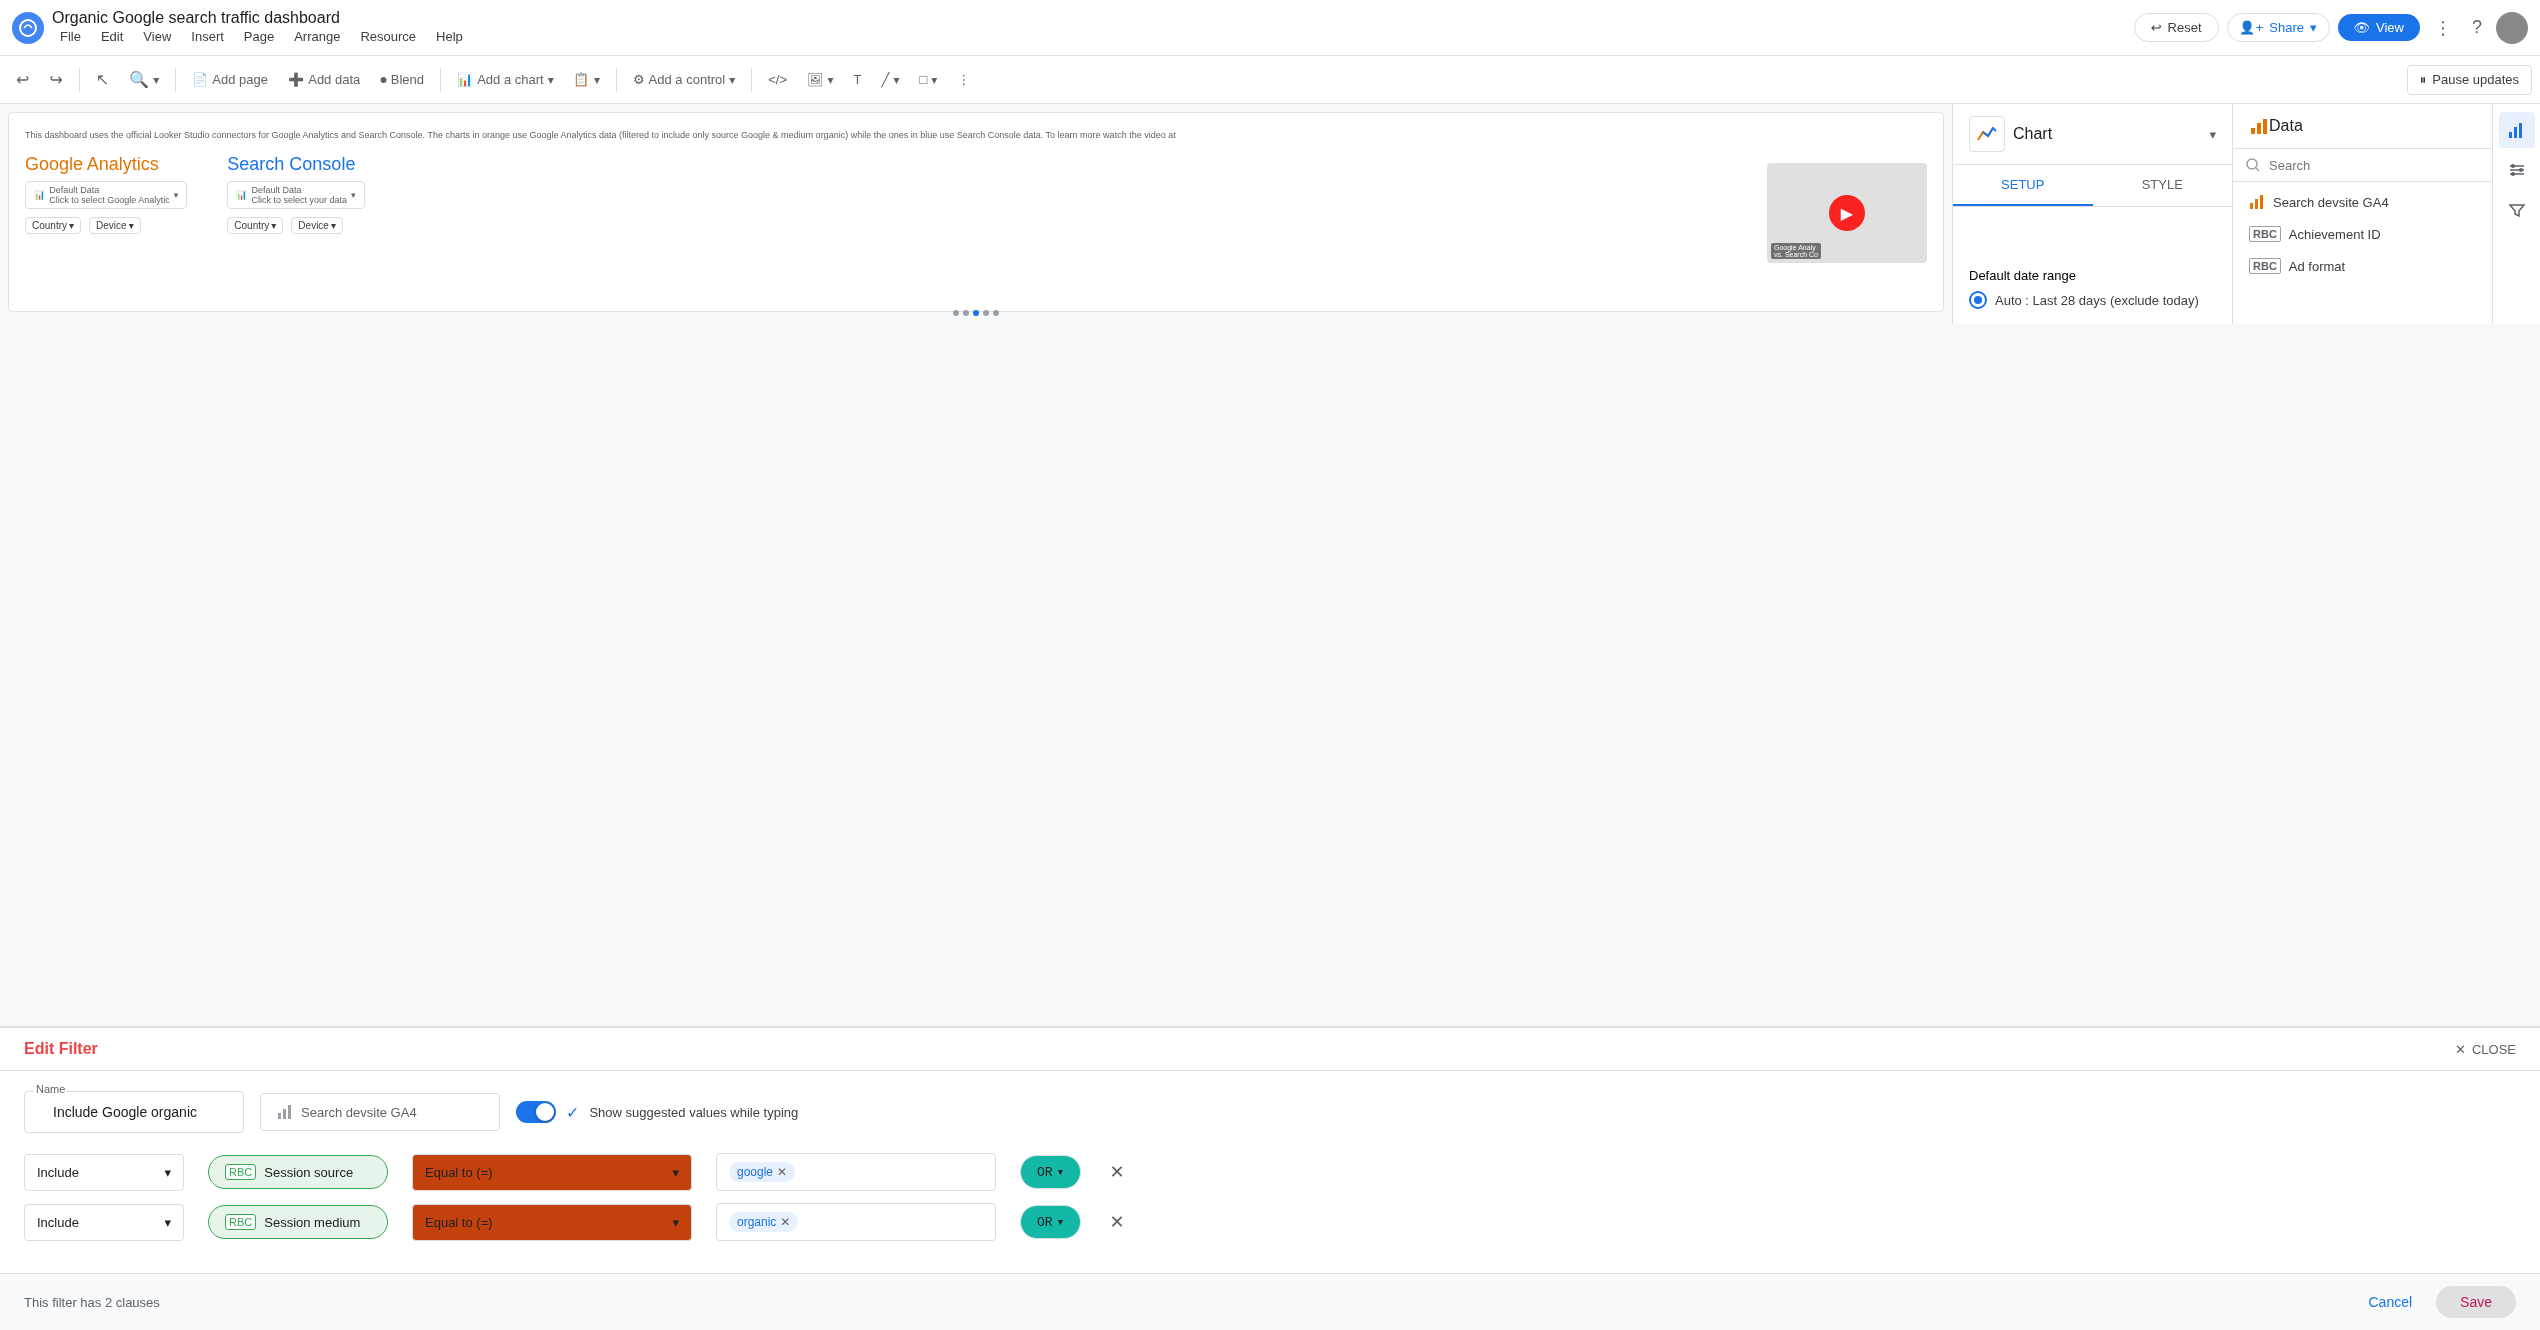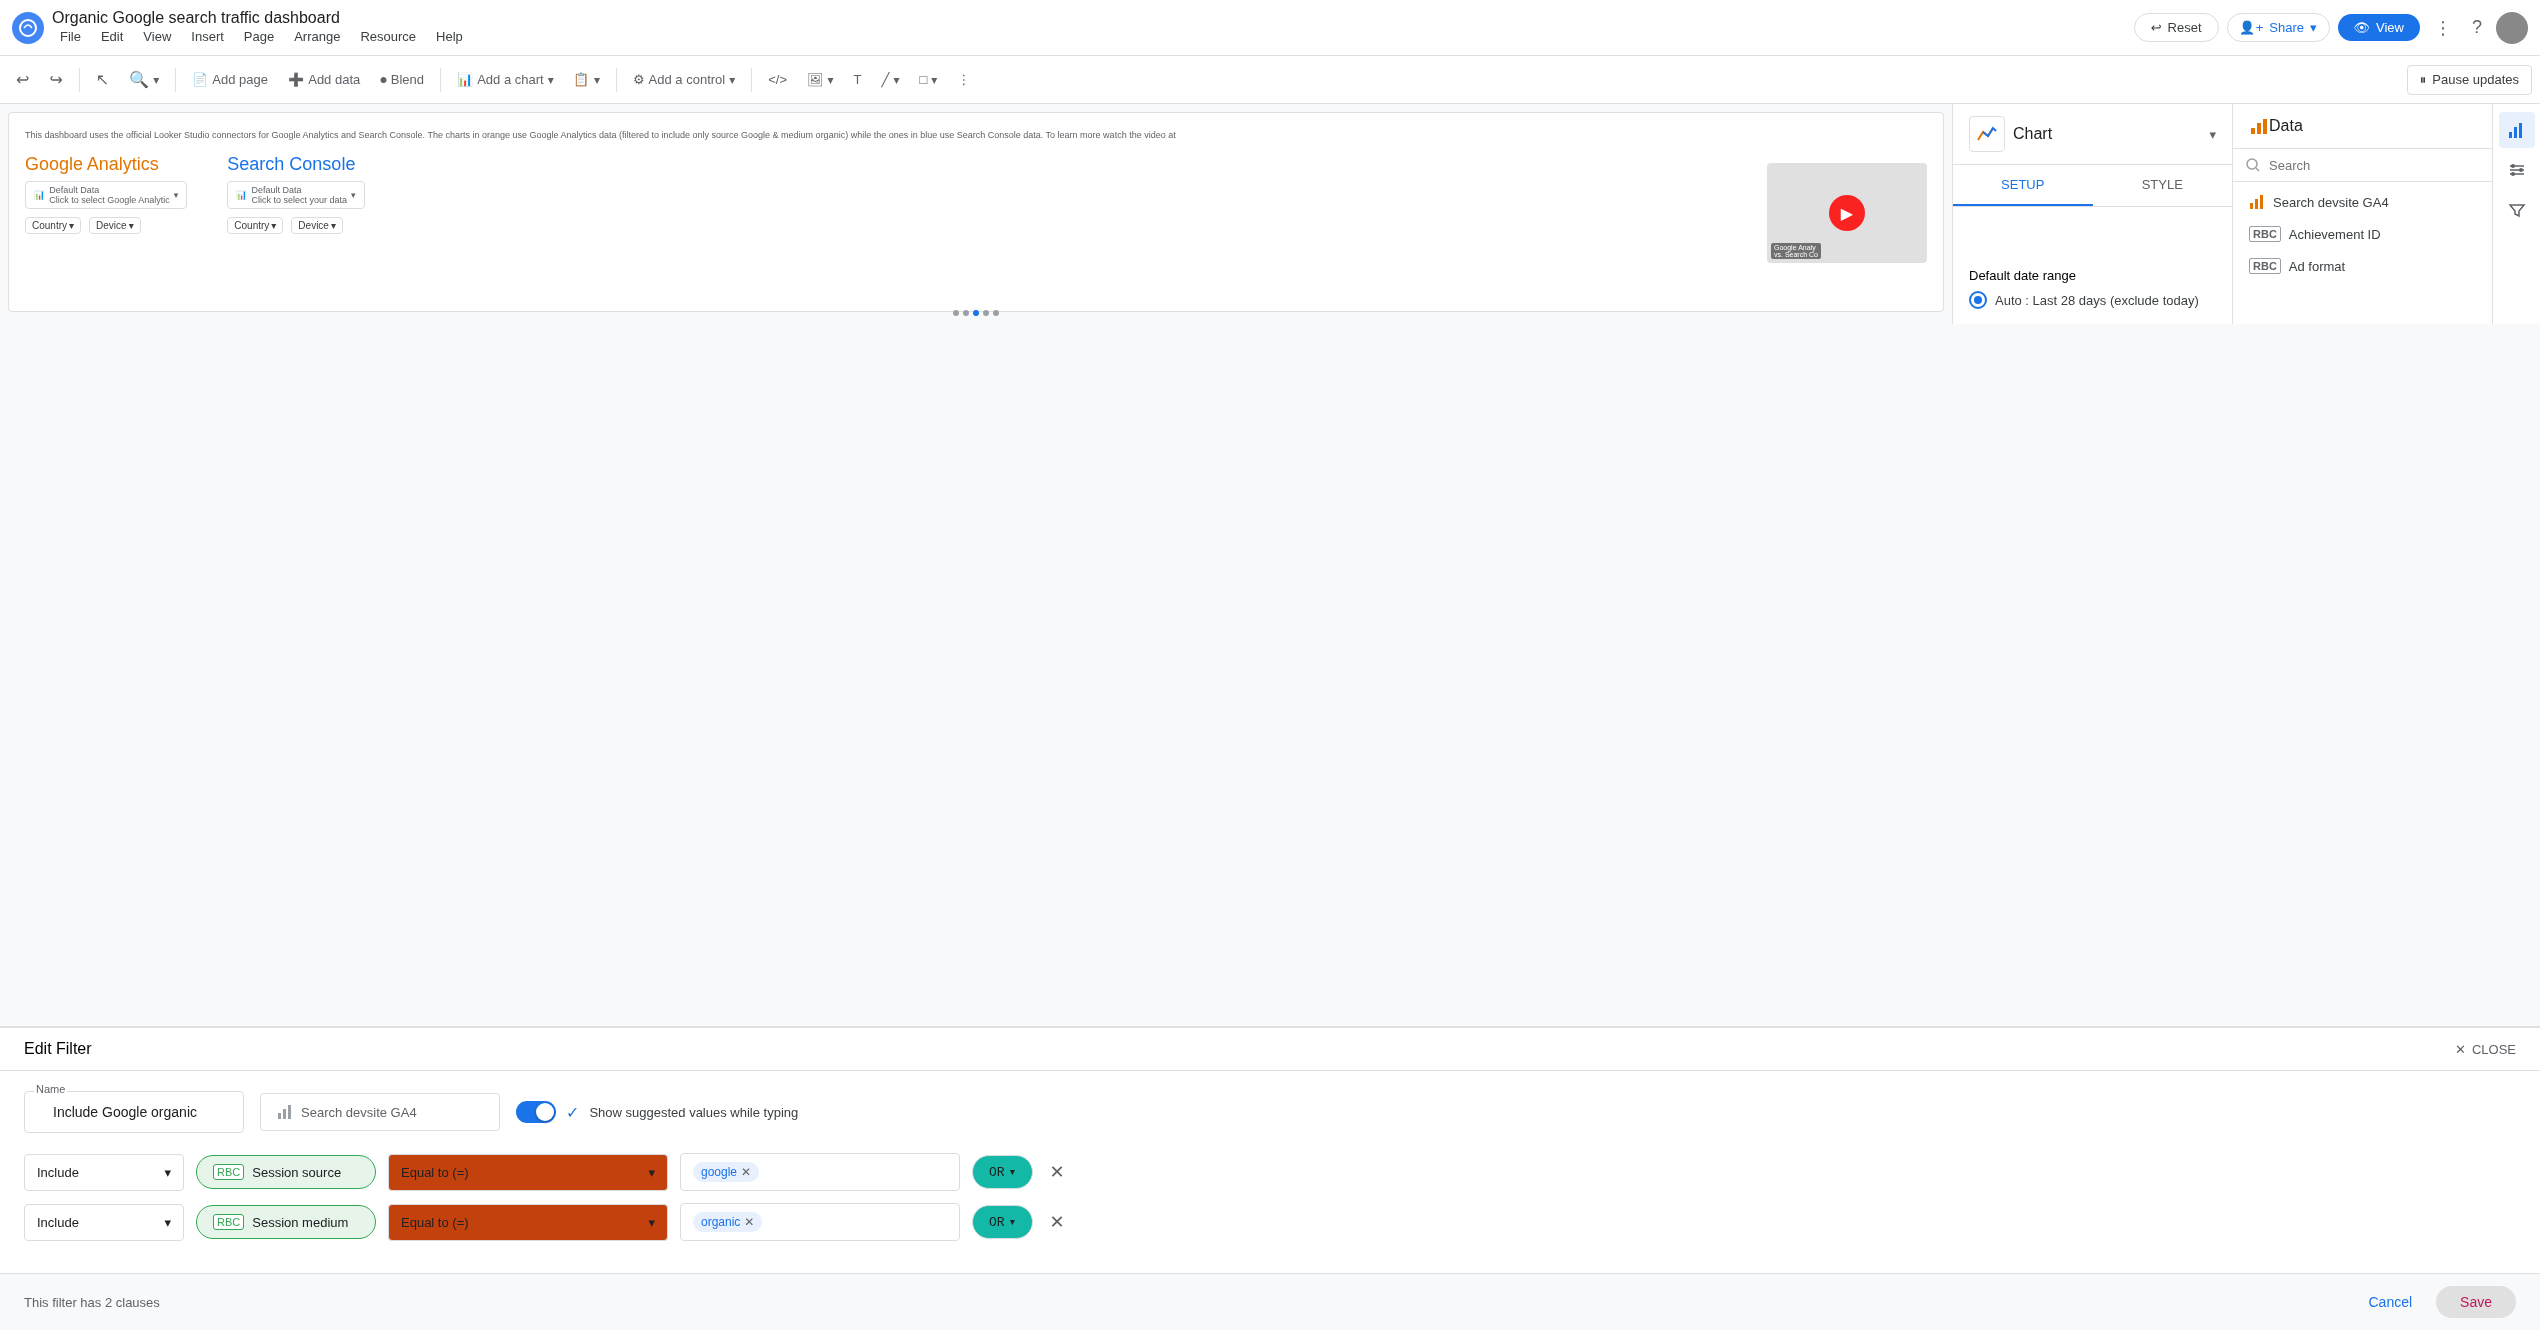--- a/index.html
+++ b/index.html
@@ -319,22 +319,22 @@
     .edit-filter-header {
       display: flex;
       align-items: center;
       justify-content: space-between;
       padding: 12px 24px;
       border-bottom: 1px solid #e0e0e0;
       background: #fff;
     }
     .edit-filter-title {
       font-size: 16px;
-      font-weight: 400;
-      color: #000000;
+      font-weight: 700;
+      color: #ef4444;
     }
     .close-btn {
       display: flex; align-items: center; gap: 6px;
       border: none; background: none; cursor: pointer;
       font-size: 13px; color: #5f6368;
       font-weight: 500;
     }
     .edit-filter-body {
       padding: 20px 24px;
     }
@@ -395,21 +395,21 @@
       width: 18px; height: 18px;
       background: #fff;
       border-radius: 50%;
       position: absolute;
       top: 2px; right: 2px;
       box-shadow: 0 1px 3px rgba(0,0,0,0.3);
     }
     .filter-row {
       display: flex;
       align-items: center;
-      gap: 12px;
+      gap: 24px;
       margin-bottom: 12px;
     }
     .filter-select {
       border: 1px solid #dadce0;
       border-radius: 4px;
       padding: 10px 12px;
       font-size: 13px;
       color: #202124;
       background: #fff;
       cursor: pointer;

